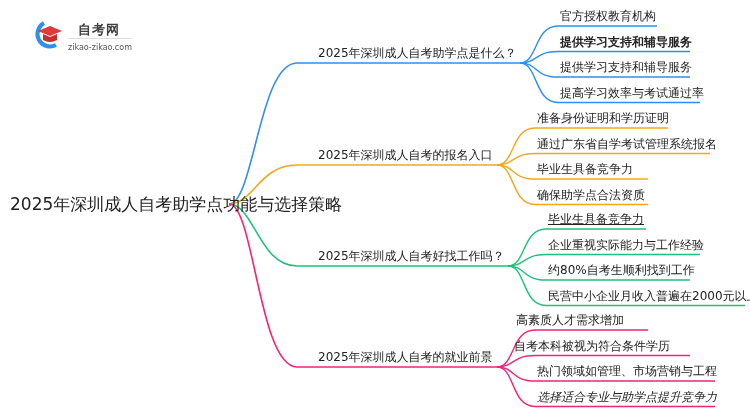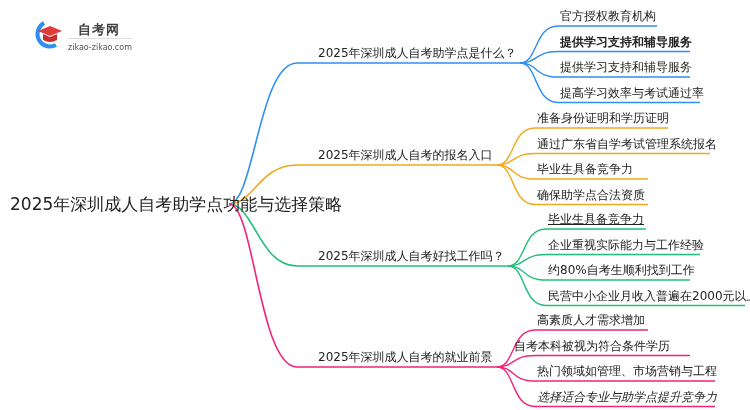--- a/index.html
+++ b/index.html
@@ -58,17 +58,17 @@
     <div class="txt " style="left: 537px; top: 111px;">准备身份证明和学历证明</div>
     <div class="txt " style="left: 537px; top: 136.5px;">通过广东省自学考试管理系统报名</div>
     <div class="txt " style="left: 537px; top: 162px;">毕业生具备竞争力</div>
     <div class="txt " style="left: 537px; top: 187.5px;">确保助学点合法资质</div>
     <div class="txt " style="left: 318px; top: 249px;">2025年深圳成人自考好找工作吗？</div>
     <div class="txt " style="left: 548px; top: 212px; text-decoration: underline;">毕业生具备竞争力</div>
     <div class="txt " style="left: 548px; top: 237.5px;">企业重视实际能力与工作经验</div>
     <div class="txt " style="left: 548px; top: 263px;">约80%自考生顺利找到工作</div>
     <div class="txt " style="left: 548px; top: 288.5px;">民营中小企业月收入普遍在2000元以上</div>
     <div class="txt " style="left: 318px; top: 350px;">2025年深圳成人自考的就业前景</div>
-    <div class="txt " style="left: 537px; top: 313px;">高素质人才需求增加</div>
+    <div class="txt " style="left: 516px; top: 313px;">高素质人才需求增加</div>
     <div class="txt " style="left: 514px; top: 338.5px;">自考本科被视为符合条件学历</div>
     <div class="txt " style="left: 537px; top: 364px;">热门领域如管理、市场营销与工程</div>
     <div class="txt " style="left: 537px; top: 389.5px; font-style: italic;">选择适合专业与助学点提升竞争力</div>
   </div>
 
 </body></html>

